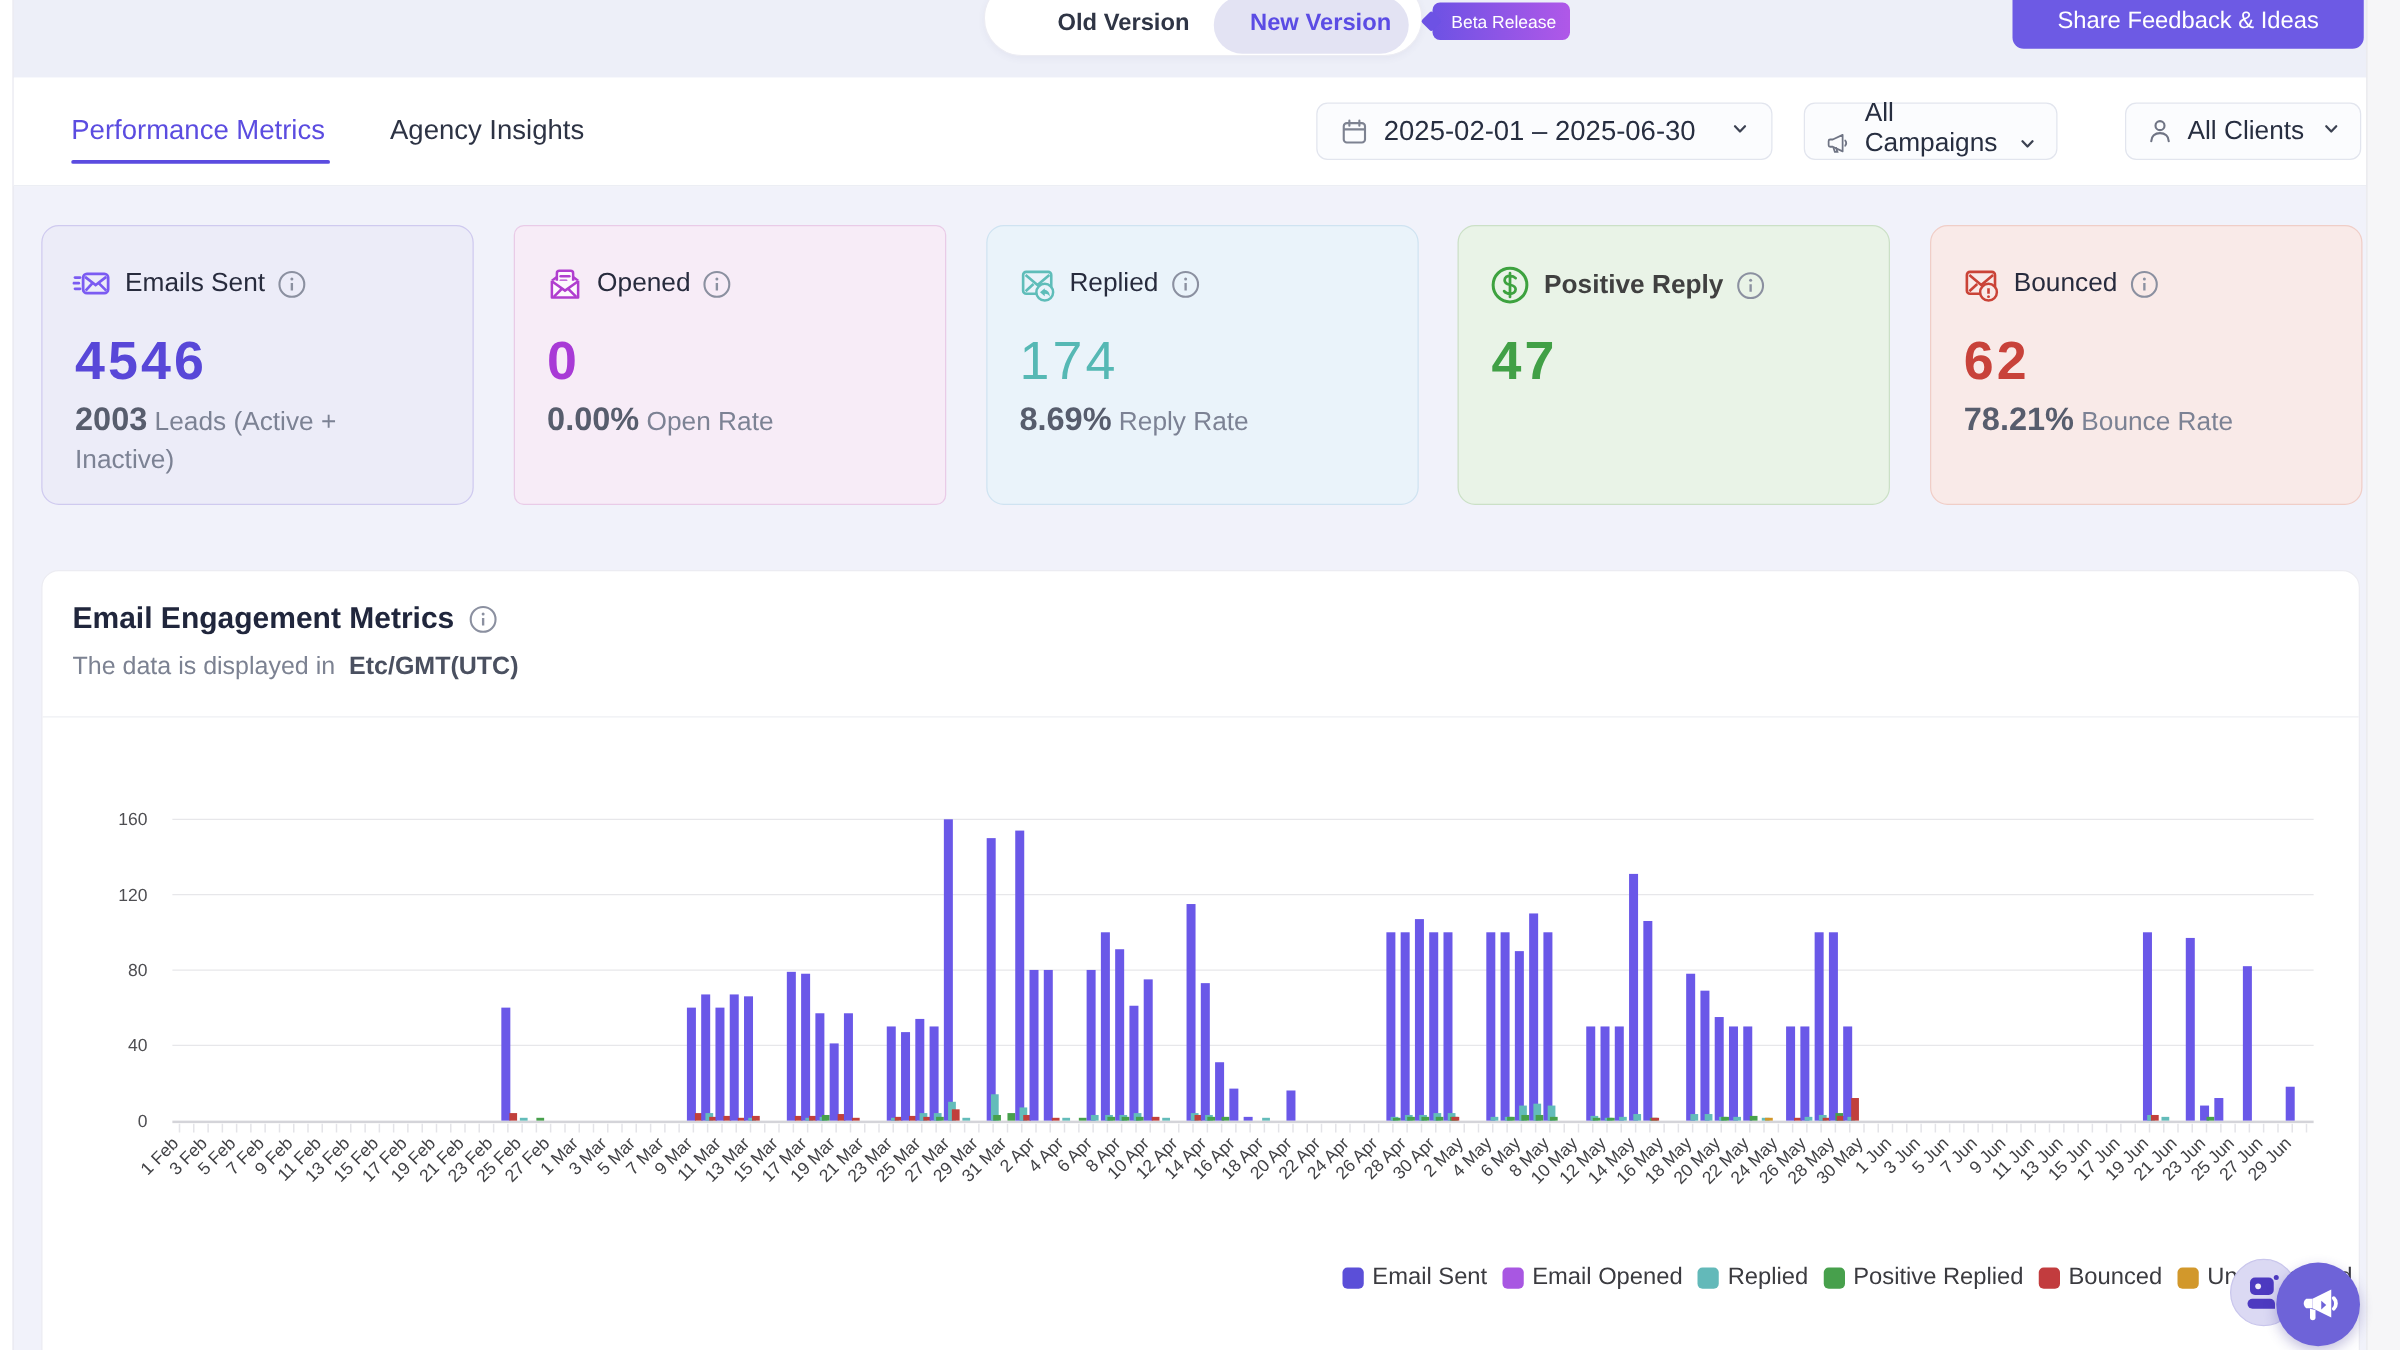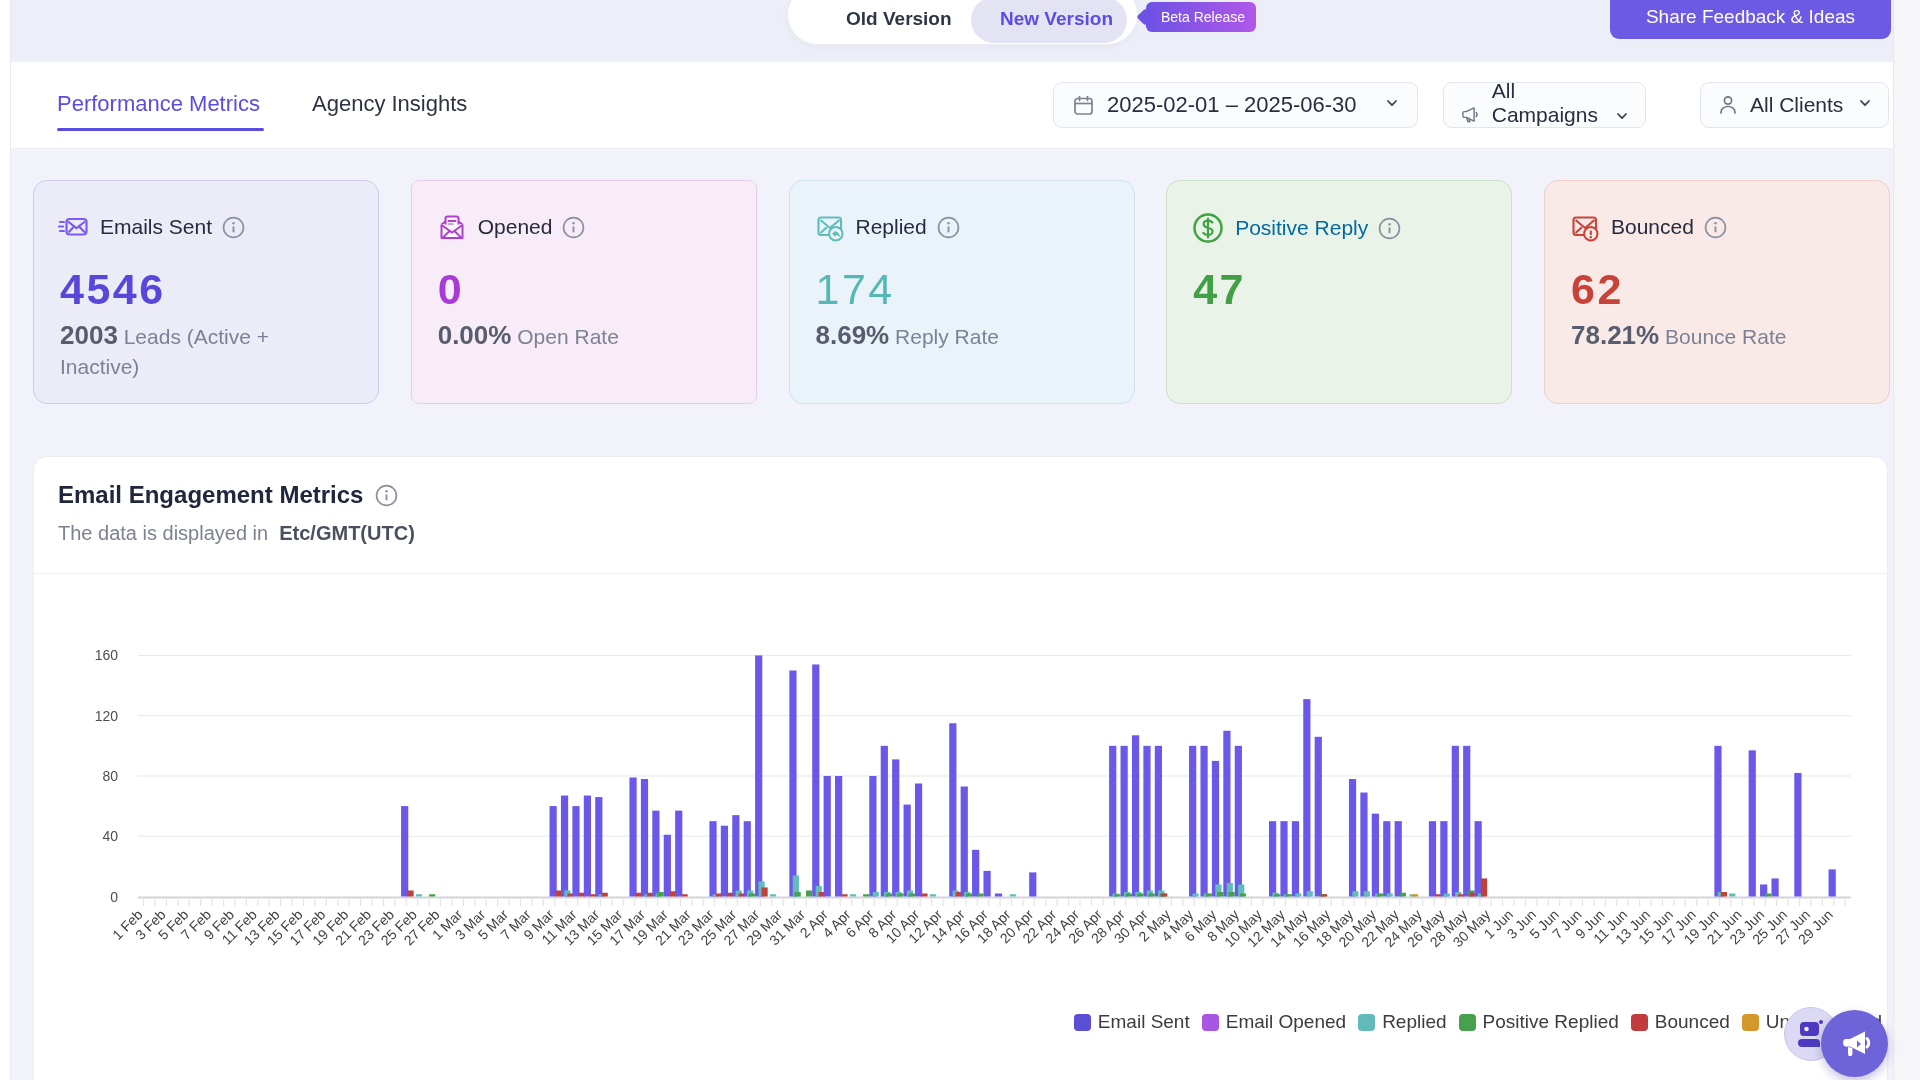--- a/index.html
+++ b/index.html
@@ -120,21 +120,21 @@
   </div>
   <div style="position:absolute;left:26px;top:84px;font-size:43px;font-weight:400;color:#56b8b4;letter-spacing:2.5px">174</div>
   <div style="position:absolute;left:26px;top:139px;width:290px;font-size:21px;color:#7c8294;line-height:30px"><span style="font-size:26px;font-weight:600;color:#575d6d">8.69%</span> Reply Rate</div>
 </div>
 <div style="position:absolute;left:1166.2px;top:180px;width:346px;height:224px;background:#e9f3e7;border:1px solid #cbe0c6;border-radius:14px;box-sizing:border-box">
   <div style="position:absolute;left:24px;top:30px;display:flex;align-items:center;gap:10px">
     <svg width="34" height="34" viewBox="0 0 34 34" fill="none">
         <circle cx="17" cy="17" r="13.5" stroke="#3da23f" stroke-width="2.4"></circle>
         <path d="M21.5 11.5 c-1.2-1.4-3-1.9-4.5-1.9 c-2.3 0-4.3 1.3-4.3 3.5 c0 2.4 2.2 3.2 4.3 3.7 c2.1 .5 4.5 1.2 4.5 3.6 c0 2.3-2.2 3.6-4.5 3.6 c-1.8 0-3.6-.7-4.7-2.1 M17 7.5 v19" stroke="#3da23f" stroke-width="2.2" stroke-linecap="round"></path>
       </svg>
-      <span style="font-size:21px;color:#0369a1;font-weight:400">Positive Reply</span>
+      <span style="font-size:21px;color:#404040;font-weight:700">Positive Reply</span>
       <svg width="23" height="23" viewBox="0 0 22 22" fill="none">
         <circle cx="11" cy="11" r="9.5" stroke="#8b90a0" stroke-width="1.6"></circle>
         <line x1="11" y1="10" x2="11" y2="15.6" stroke="#8b90a0" stroke-width="1.8"></line>
         <circle cx="11" cy="6.9" r="1.15" fill="#8b90a0"></circle>
       </svg>
   </div>
   <div style="position:absolute;left:26px;top:84px;font-size:43px;font-weight:700;color:#41a046;letter-spacing:2.5px">47</div>
 </div>
 <div style="position:absolute;left:1544px;top:180px;width:346px;height:224px;background:#f9eae8;border:1px solid #f0cec7;border-radius:14px;box-sizing:border-box">
   <div style="position:absolute;left:24px;top:30px;display:flex;align-items:center;gap:10px">

